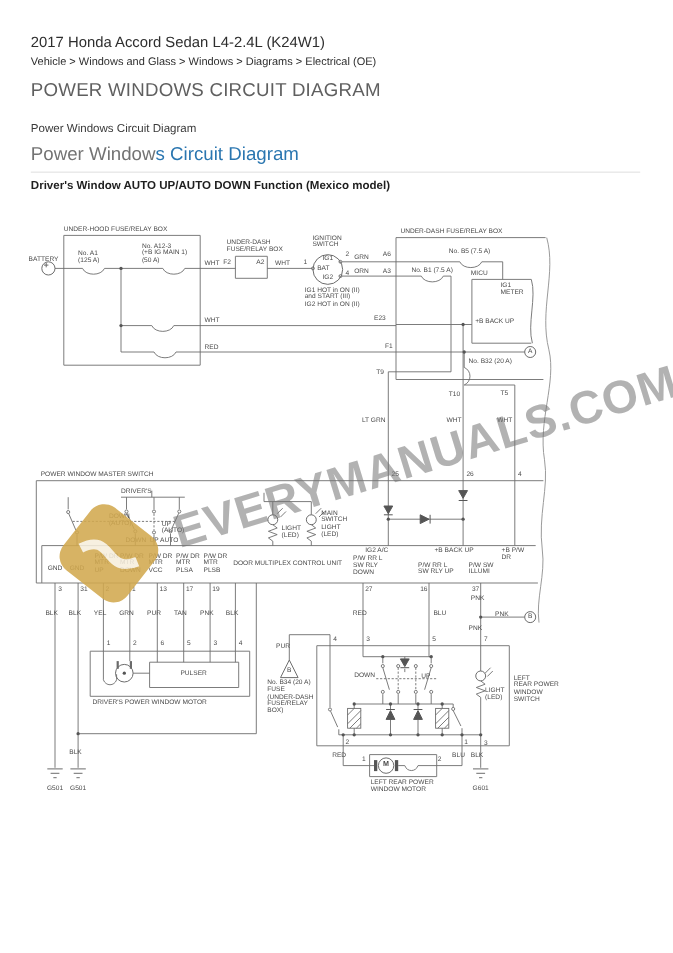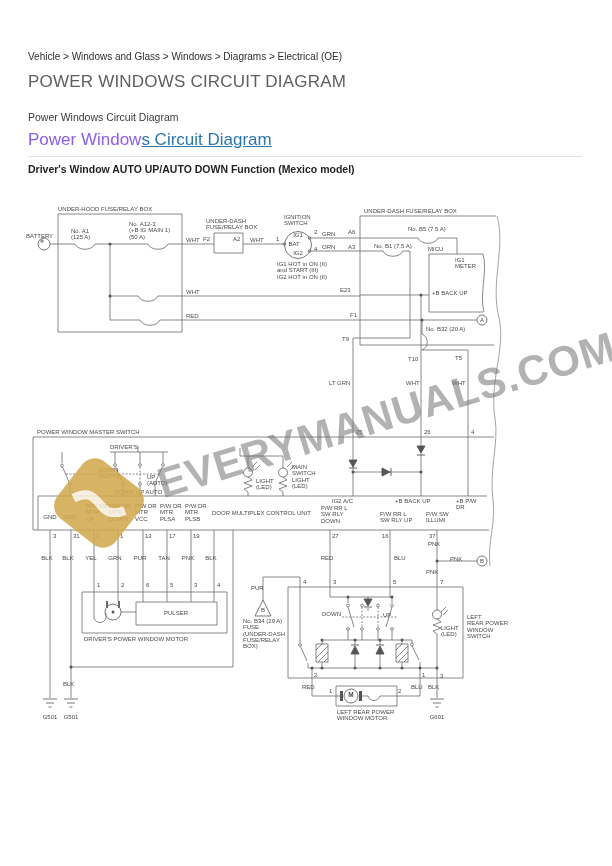--- a/index.html
+++ b/index.html
@@ -4,41 +4,42 @@
 <style>
   html,body{margin:0;padding:0;background:#fff;}
   #page{position:relative;width:612px;height:866px;background:#fff;overflow:hidden;
         font-family:"Liberation Sans",sans-serif;}
   .hd{position:absolute;left:28px;color:#2e2e2e;}
   #title-line{top:31px;font-size:13.5px;}
   #breadcrumb{top:51px;font-size:10px;}
   #main-heading{top:72px;font-size:17px;color:#5f5f5f;letter-spacing:.2px;}
   #sub-label{top:111px;font-size:10.5px;color:#3a3a3a;}
   #section-title{top:130px;font-size:17px;}
-  #section-title .dark{color:#8b5cf6;margin-top:24px;}
-  #section-title .blue{color:#2a76b0;text-decoration:underline;}
+  #section-title .dark{color:#737373;margin-top:24px;}
+  #section-title .blue{color:#2a76b0;}
   #rule{position:absolute;left:28px;top:156px;width:554px;border-top:1px solid #e2e2e2;}
   #diagram-caption{top:163px;font-size:10.5px;font-weight:bold;color:#1f1f1f;}
   #diagram{position:absolute;left:0;top:0;width:612px;height:866px;}
   svg{position:absolute;left:0;top:0;}
   .dlabel{position:absolute;font-size:6px;line-height:6.3px;color:#4a4a4a;
           white-space:pre-line;letter-spacing:0;}
   .dlabel.c{transform:translateX(-50%);text-align:center;}
   .dlabel.m{font-weight:bold;font-size:6.5px;}
   #watermark{position:absolute;left:152px;top:462px;transform:rotate(-17deg);
              transform-origin:0 0;font-size:42px;font-weight:bold;
              color:rgba(115,115,115,.55);letter-spacing:1px;white-space:nowrap;}
   #wm-logo{position:absolute;left:62px;top:467px;width:74px;height:72px;
            background:#d2a94f;border-radius:16px;transform:rotate(38deg);opacity:.88;}
 </style>
 </head>
 <body>
 
 <div id="page">
 
+  <div class="hd" id="title-line">2017 Honda Accord Sedan L4-2.4L (K24W1)</div>
   <div class="hd" id="breadcrumb">Vehicle &gt; Windows and Glass &gt; Windows &gt; Diagrams &gt; Electrical (OE)</div>
   <div class="hd" id="main-heading">POWER WINDOWS CIRCUIT DIAGRAM</div>
   <div class="hd" id="sub-label">Power Windows Circuit Diagram</div>
   <div class="hd" id="section-title"><span class="dark">Power Window</span><span class="blue">s Circuit Diagram</span></div>
   <div id="rule"></div>
   <div class="hd" id="diagram-caption">Driver's Window AUTO UP/AUTO DOWN Function (Mexico model)</div>
 
   <div id="diagram">
     <svg width="612" height="866" viewBox="0 0 612 866">
       <g stroke="#7a7a7a" stroke-width="0.9" fill="none">

